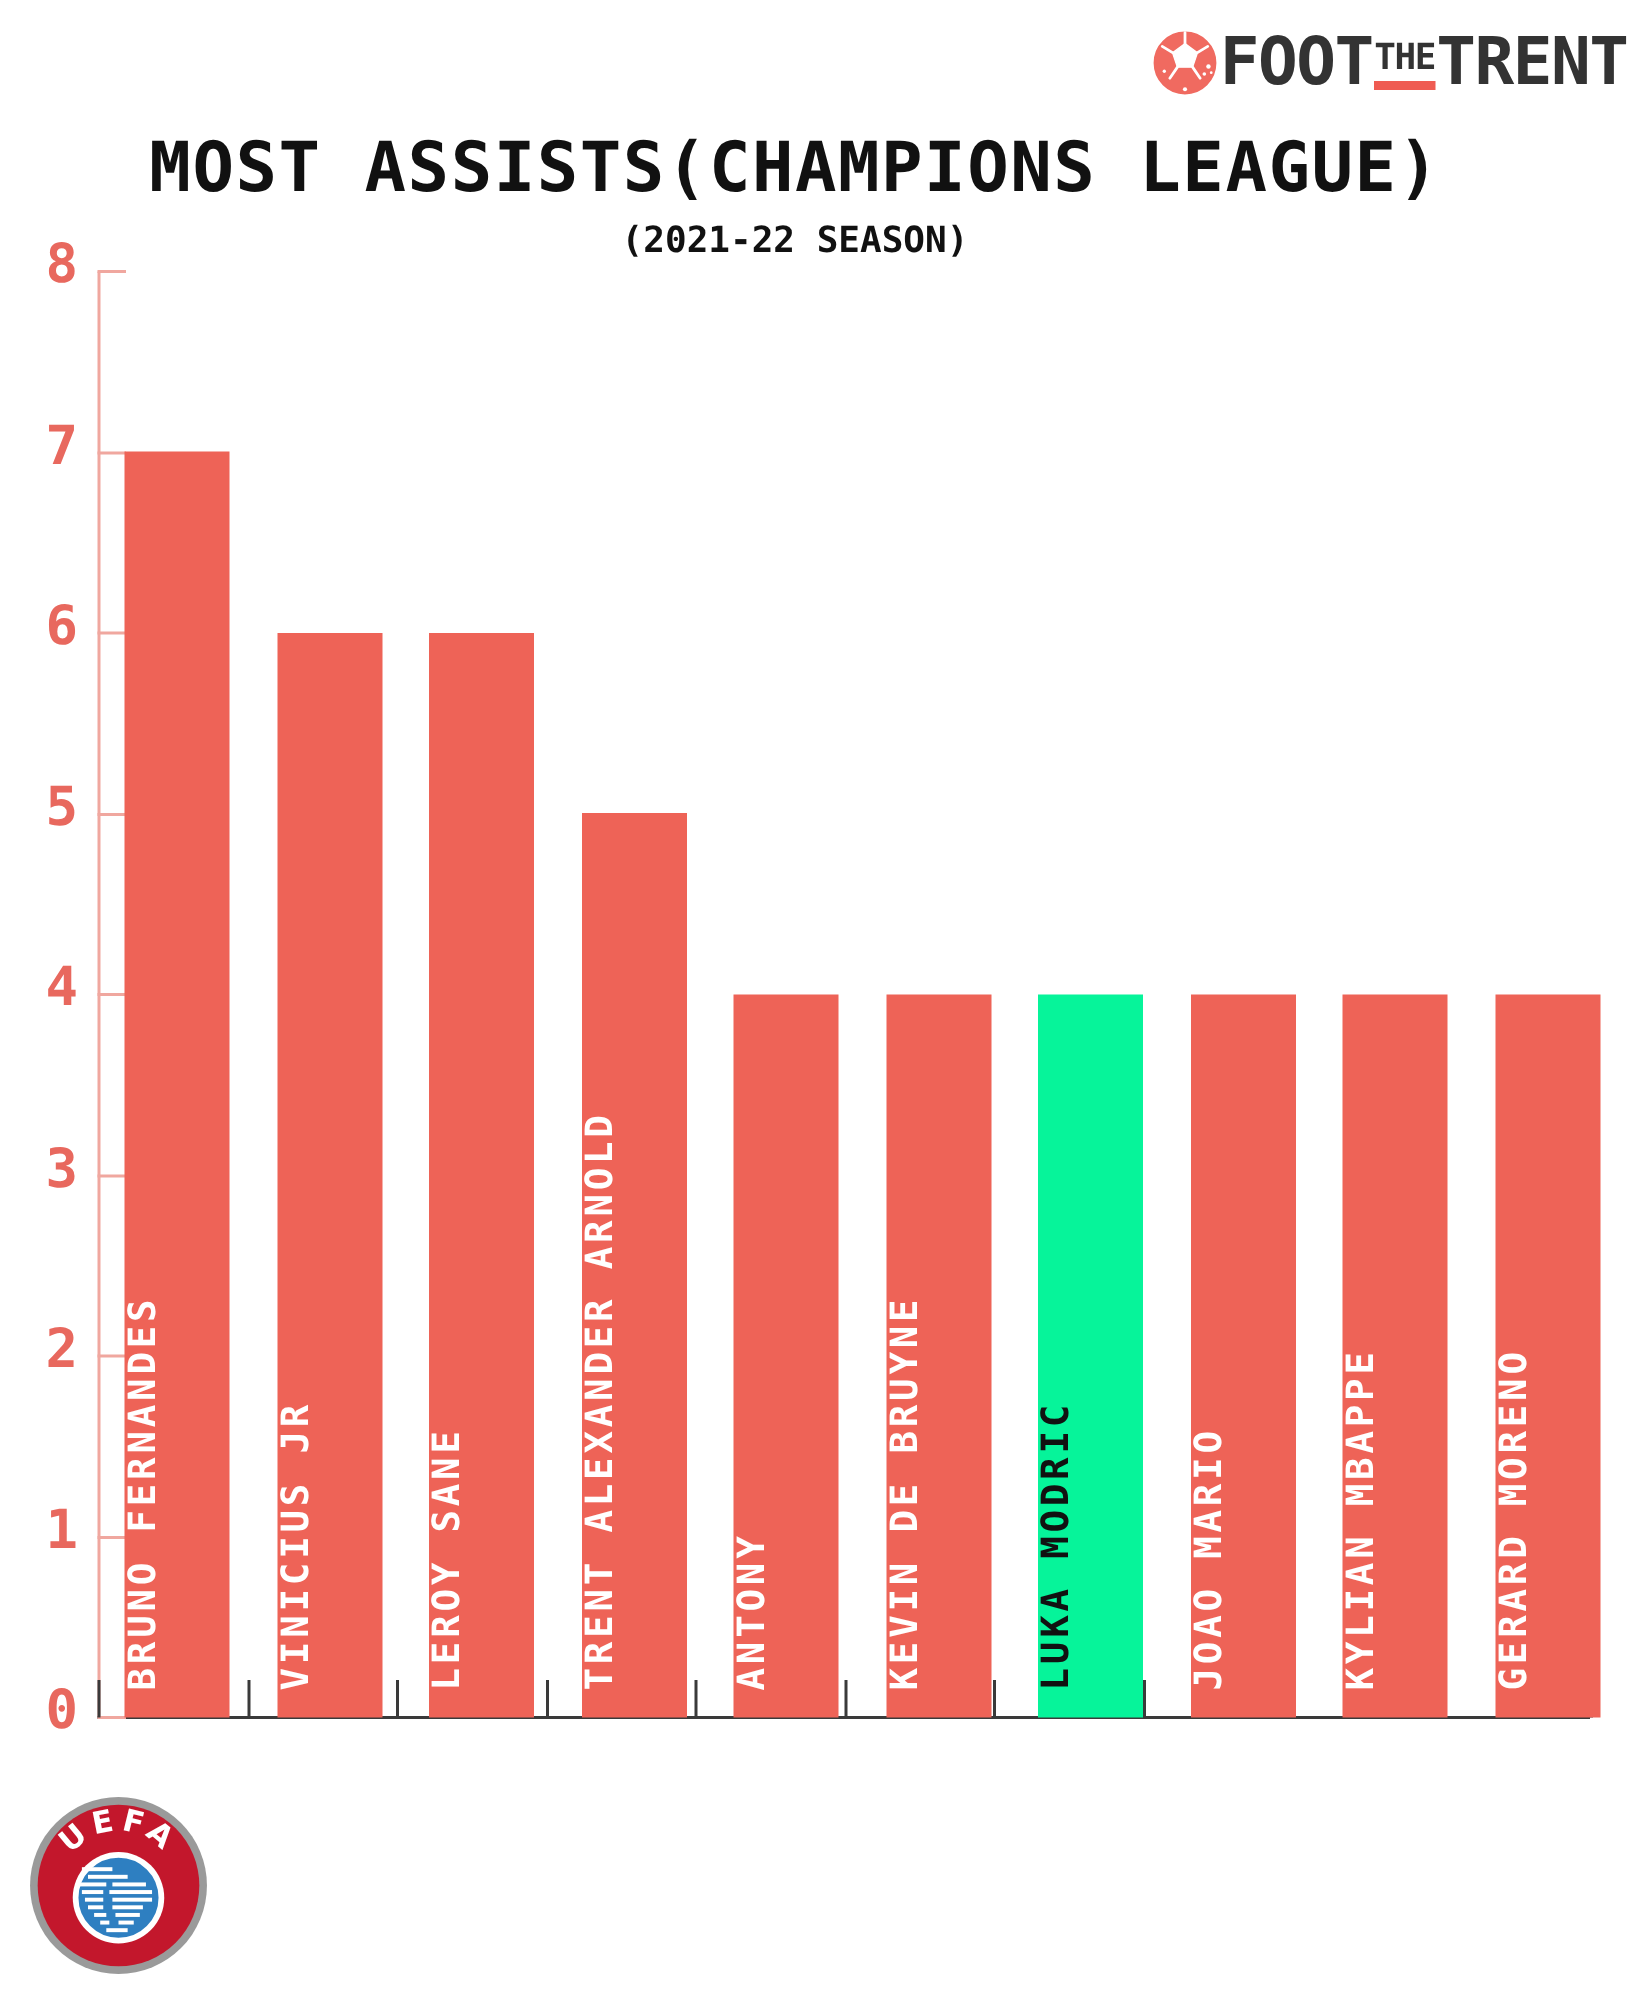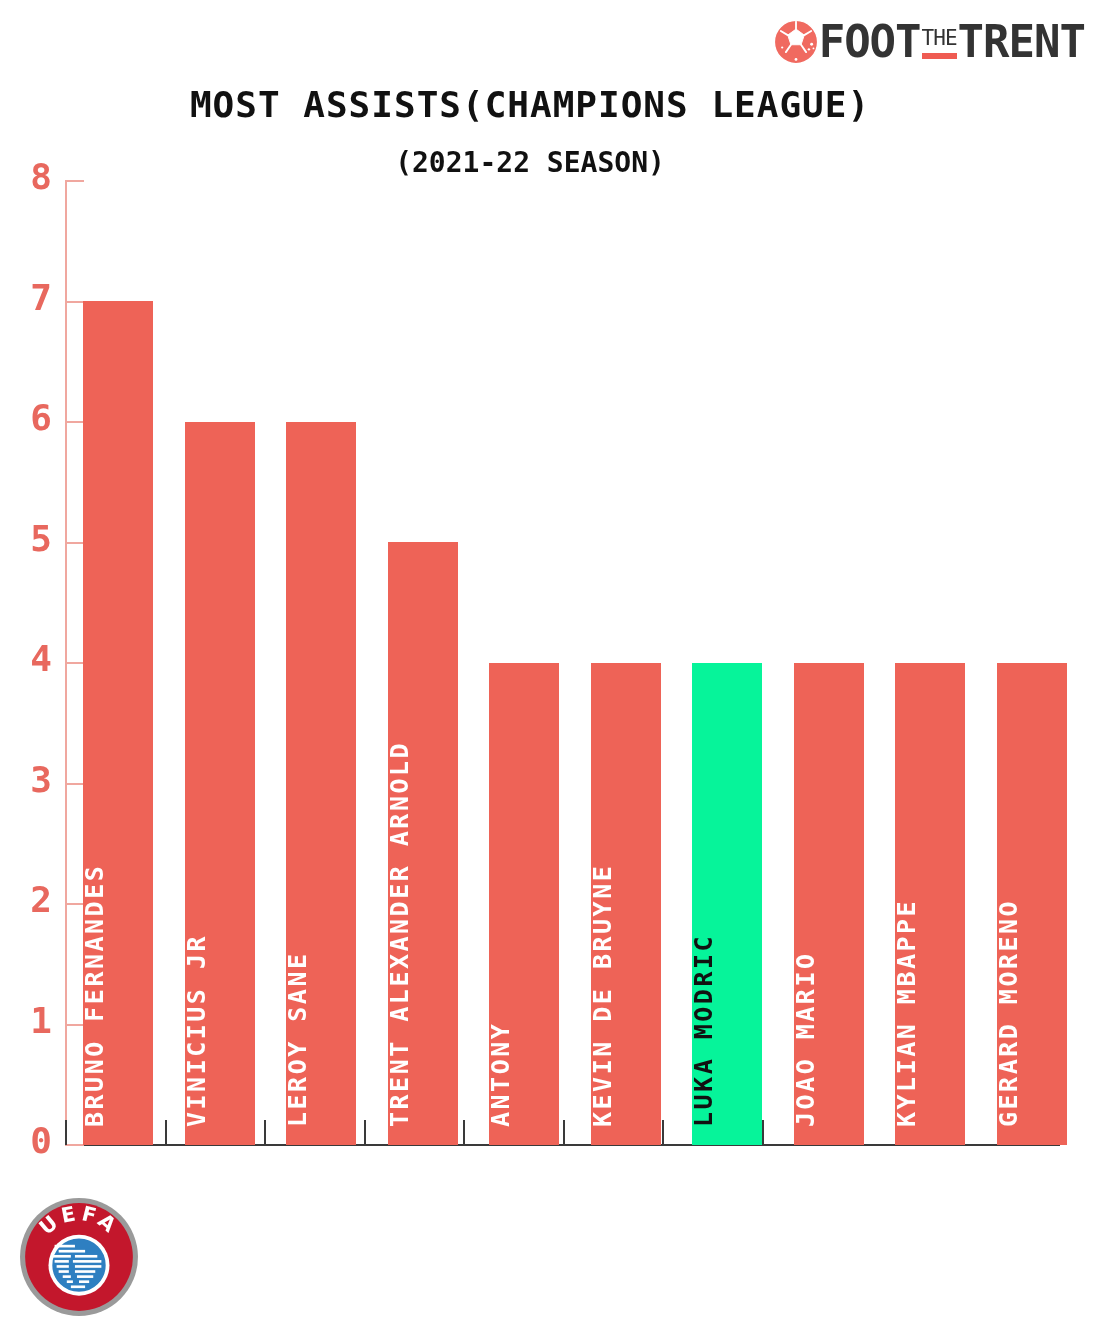--- a/index.html
+++ b/index.html
@@ -38,55 +38,55 @@
   }
   #brand .wm-the {
     display: inline-flex;
     flex-direction: column;
     align-items: stretch;
     justify-content: flex-start;
     margin: 0 1px;
     padding-top: 2px;
   }
   #brand .wm-the .the-text {
-    font-size: 21px;
-    font-weight: 400;
+    font-size: 24px;
+    font-weight: 700;
     letter-spacing: -1px;
     line-height: 1;
     color: #333333;
   }
   #brand .wm-the .the-rule {
     height: 6px;
     background: #ef5b52;
     margin-top: 4px;
   }
 
   
   #title {
     position: absolute;
     top: 84px;
     left: 0;
     width: 1060px;
     text-align: center;
     font-family: "DejaVu Sans Mono", monospace;
     font-weight: 700;
-    font-size: 36px;
+    font-size: 46px;
     letter-spacing: 1px;
     color: #111111;
     white-space: nowrap;
   }
   #subtitle {
     position: absolute;
     top: 146px;
     left: 0;
     width: 1060px;
     text-align: center;
     font-family: "DejaVu Sans Mono", monospace;
     font-weight: 700;
-    font-size: 28px;
+    font-size: 24px;
     letter-spacing: 0px;
     color: #111111;
     white-space: nowrap;
   }
 
   
   #plot {
     position: absolute;
     left: 0;
     top: 0;

